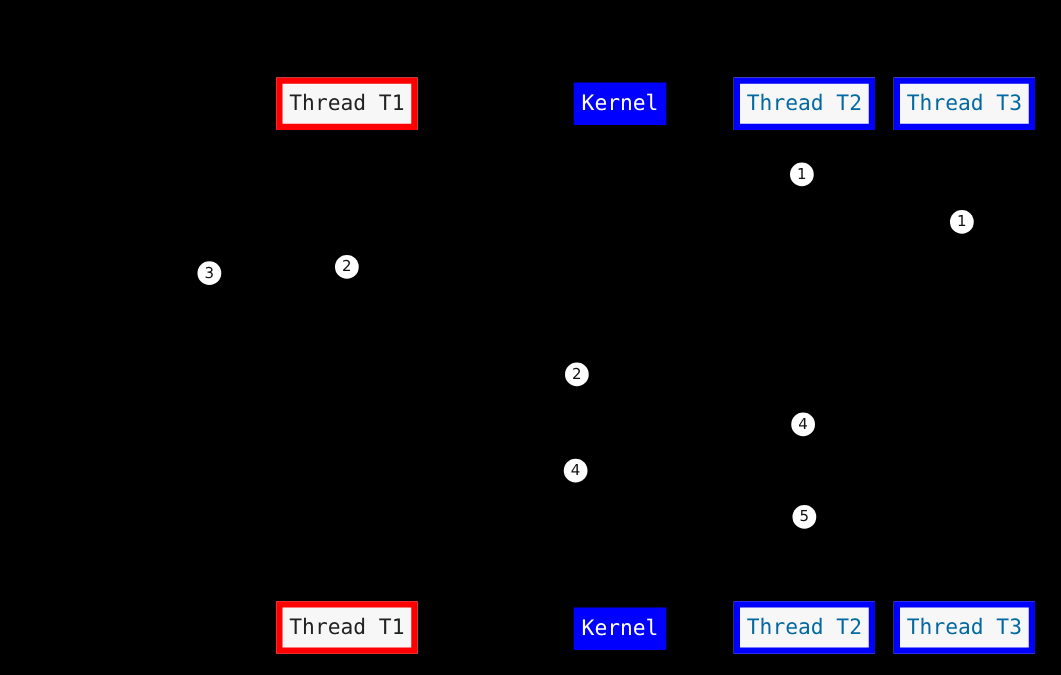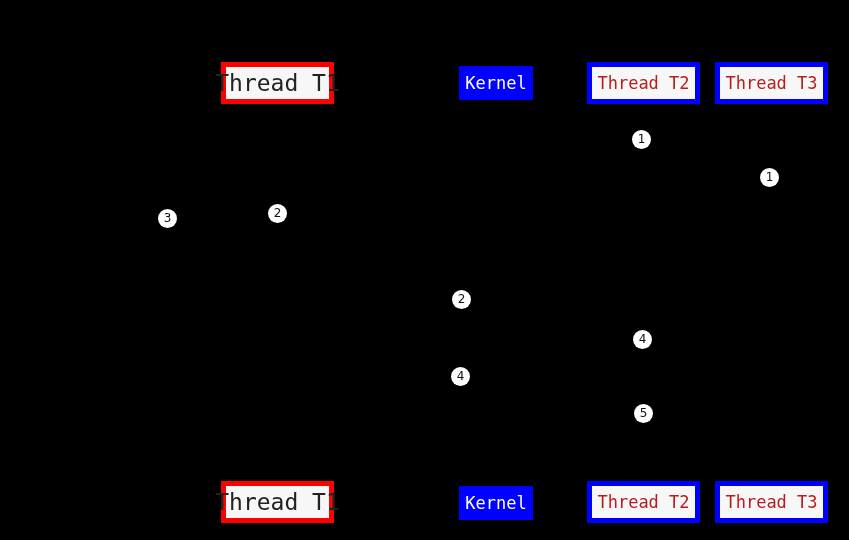--- a/index.html
+++ b/index.html
@@ -31,35 +31,35 @@
   .participant .plabel {
     display: block;
     white-space: pre;
   }
 
   
   .p-red {
     background: #f7f7f7;
     border: 5px solid #ff0000;
     color: #222222;
-    font-size: 23px;
+    font-size: 17px;
   }
   
   .p-bluefill {
     background: #0000ff;
     border: 0px solid #0000ff;
     color: #ffffff;
     font-size: 17px;
     margin-left: 36px;
   }
   
   .p-blue {
     background: #f7f7f7;
     border: 5px solid #0000ff;
-    color: #b91c1c;
+    color: #0369a1;
     font-size: 17px;
   }
 
   
   .lifeline {
     position: absolute;
     width: 1px;
     background: #000000;
   }
   

